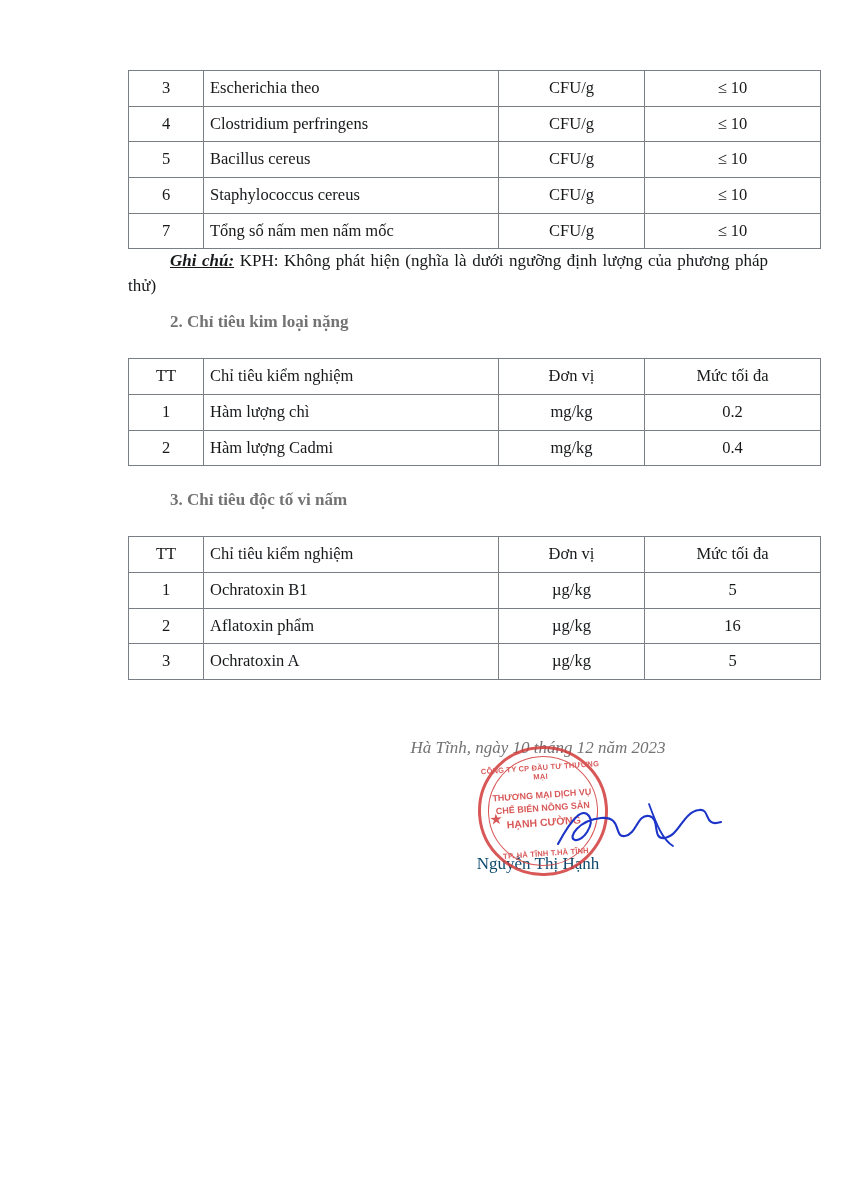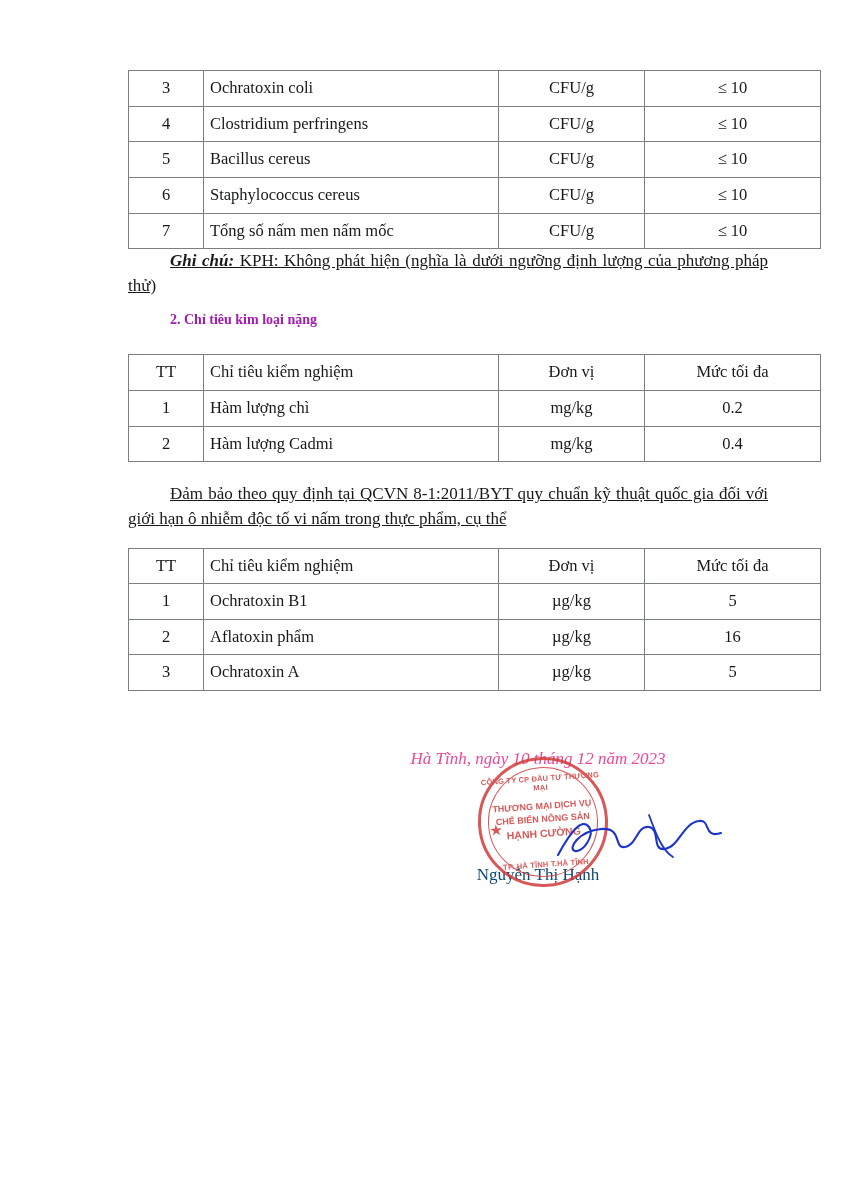--- a/index.html
+++ b/index.html
@@ -54,54 +54,53 @@
     text-align: center;
   }
 
   
   p.body-text {
     font-size: 17px;
     line-height: 1.45;
     margin: 0;
     text-align: justify;
     color: #16181a;
-    text-decoration: underline;
   }
   .indent { text-indent: 42px; }
   .note {
     margin-top: 16px;
   }
   .note .lbl {
     font-weight: bold;
     font-style: italic;
     text-decoration: underline;
   }
   h3.section-head {
-    font-size: 14px;
+    font-size: 17px;
     font-weight: bold;
     margin: 14px 0 0 0;
     text-indent: 42px;
-    color: #a21caf;
+    color: #737373;
   }
   .gap-sm { height: 10px; }
   .gap-md { height: 16px; }
   .gap-lg { height: 24px; }
 
   
   .sign-wrap {
     position: relative;
     margin-top: 34px;
     height: 180px;
   }
   .sign-date {
     text-align: center;
     font-style: italic;
     font-size: 17px;
     margin-left: 180px;
-    color: #ec4899;
+    color: #737373;
   }
   .sign-title {
     text-align: center;
     font-weight: bold;
     font-size: 17px;
     margin-left: 180px;
     margin-top: 14px;
     color: #16181a;
   }
   .sign-name {
@@ -182,21 +181,21 @@
 </head>
 <body>
 
 <div class="page">
   <div class="content">
 
     <table class="doc-table">
       <tbody>
         <tr>
           <td class="c-num">3</td>
-          <td class="c-name">Ochratoxin coli</td>
+          <td class="c-name">Escherichia theo</td>
           <td class="c-unit">CFU/g</td>
           <td class="c-max">≤ 10</td>
         </tr>
         <tr>
           <td class="c-num">4</td>
           <td class="c-name">Clostridium perfringens</td>
           <td class="c-unit">CFU/g</td>
           <td class="c-max">≤ 10</td>
         </tr>
         <tr>
@@ -247,22 +246,22 @@
         <tr>
           <td class="c-num">2</td>
           <td class="c-name">Hàm lượng Cadmi</td>
           <td class="c-unit">mg/kg</td>
           <td class="c-max">0.4</td>
         </tr>
       </tbody>
     </table>
 
     <div class="gap-sm"></div>
+    <h3 class="section-head">3. Chỉ tiêu độc tố vi nấm</h3>
     <div class="gap-sm"></div>
-    <p class="body-text indent">Đảm bảo theo quy định tại QCVN 8-1:2011/BYT quy chuẩn kỹ thuật quốc gia đối với giới hạn ô nhiễm độc tố vi nấm trong thực phẩm, cụ thể</p>
     <div class="gap-md"></div>
 
     <table class="doc-table">
       <thead>
         <tr>
           <th class="c-num">TT</th>
           <th class="c-name">Chỉ tiêu kiểm nghiệm</th>
           <th class="c-unit">Đơn vị</th>
           <th class="c-max">Mức tối đa</th>
         </tr>

